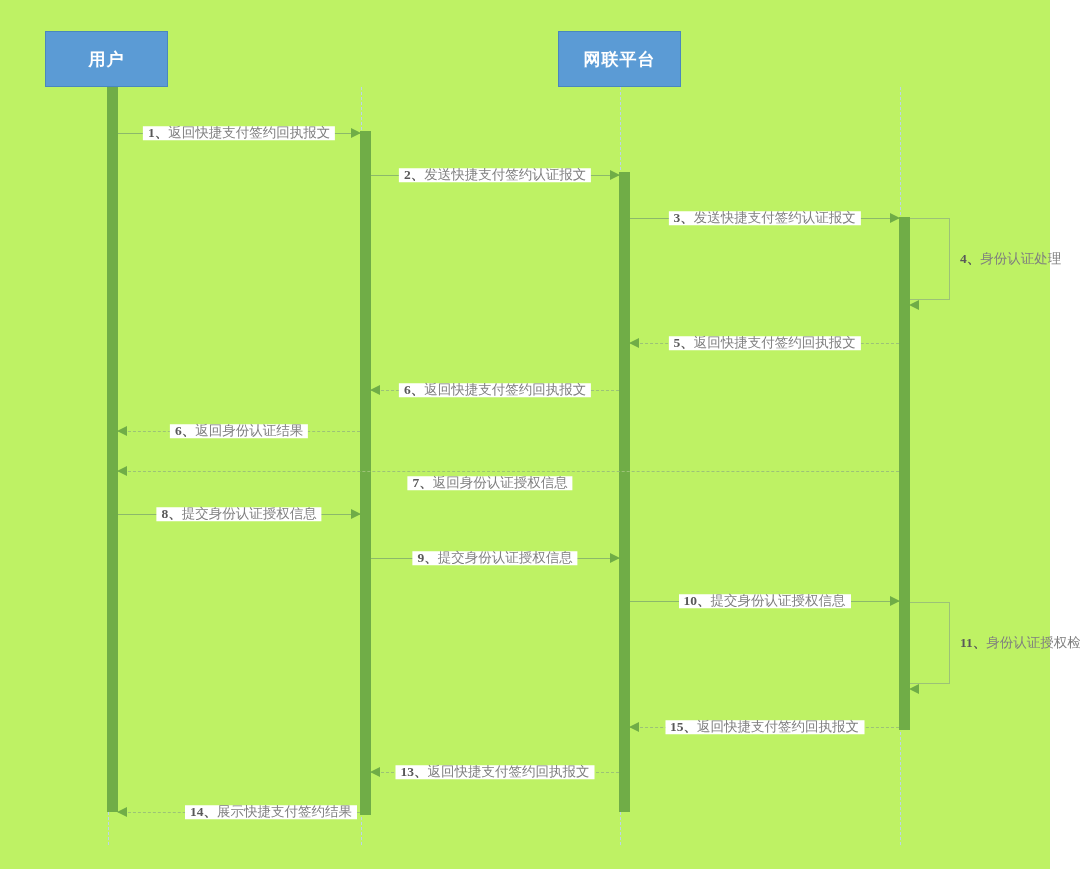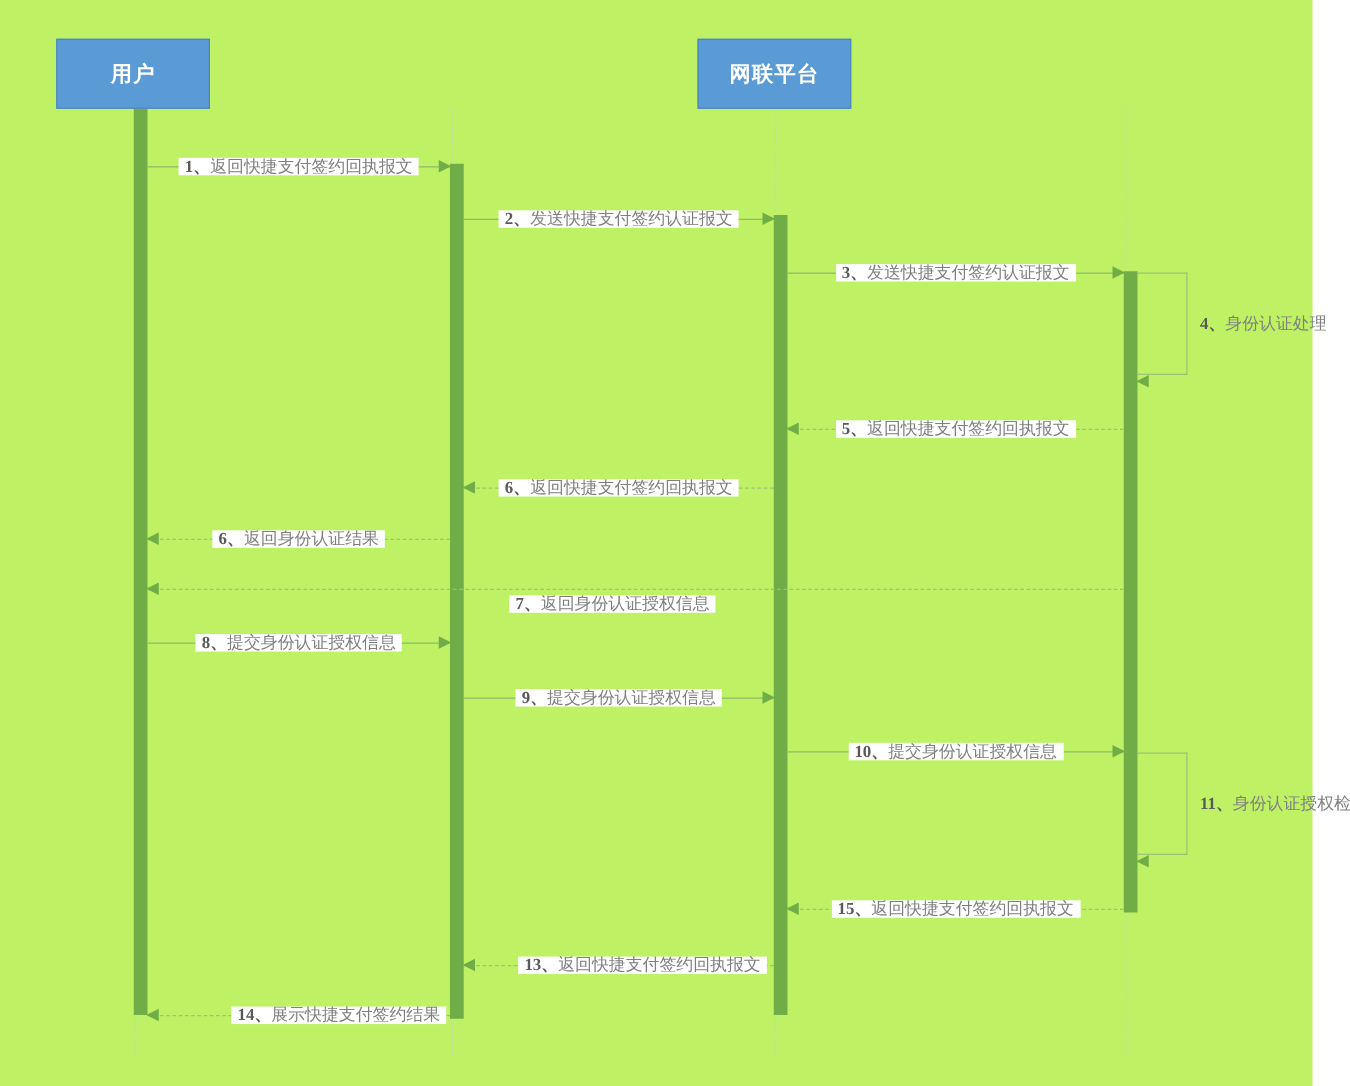--- a/index.html
+++ b/index.html
@@ -152,21 +152,21 @@
     <div class="msg-label" style="left: 764.5px; top: 601px;"><b>10、</b><span>提交身份认证授权信息</span></div>
     <div class="msg dashed" style="left: 630px; top: 727px; width: 269px;">
       <div class="line"></div>
       <div class="arrowhead left" style="left: -1px;"></div>
     </div>
     <div class="msg-label" style="left: 764.5px; top: 727px;"><b>15、</b><span>返回快捷支付签约回执报文</span></div>
     <div class="msg dashed" style="left: 371px; top: 772px; width: 248px;">
       <div class="line"></div>
       <div class="arrowhead left" style="left: -1px;"></div>
     </div>
-    <div class="msg-label" style="left: 514px; top: 772px;"><b>13、</b><span>返回快捷支付签约回执报文</span></div>
+    <div class="msg-label" style="left: 495px; top: 772px;"><b>13、</b><span>返回快捷支付签约回执报文</span></div>
     <div class="msg dashed" style="left: 118px; top: 812px; width: 242px;">
       <div class="line"></div>
       <div class="arrowhead left" style="left: -1px;"></div>
     </div>
     <div class="msg-label" style="left: 239px; top: 812px; margin-left: 32px;"><b>14、</b><span>展示快捷支付签约结果</span></div>
     <div class="selfloop" style="left: 910px; top: 218px; width: 40px; height: 82px;"></div>
     <div class="arrowhead left" style="position: absolute; left: 909px; top: 300px;"></div>
     <div class="selfloop-label" style="left: 960px; top: 259px;"><b>4、</b><span>身份认证处理</span></div>
     <div class="selfloop" style="left: 910px; top: 602px; width: 40px; height: 82px;"></div>
     <div class="arrowhead left" style="position: absolute; left: 909px; top: 684px;"></div>

